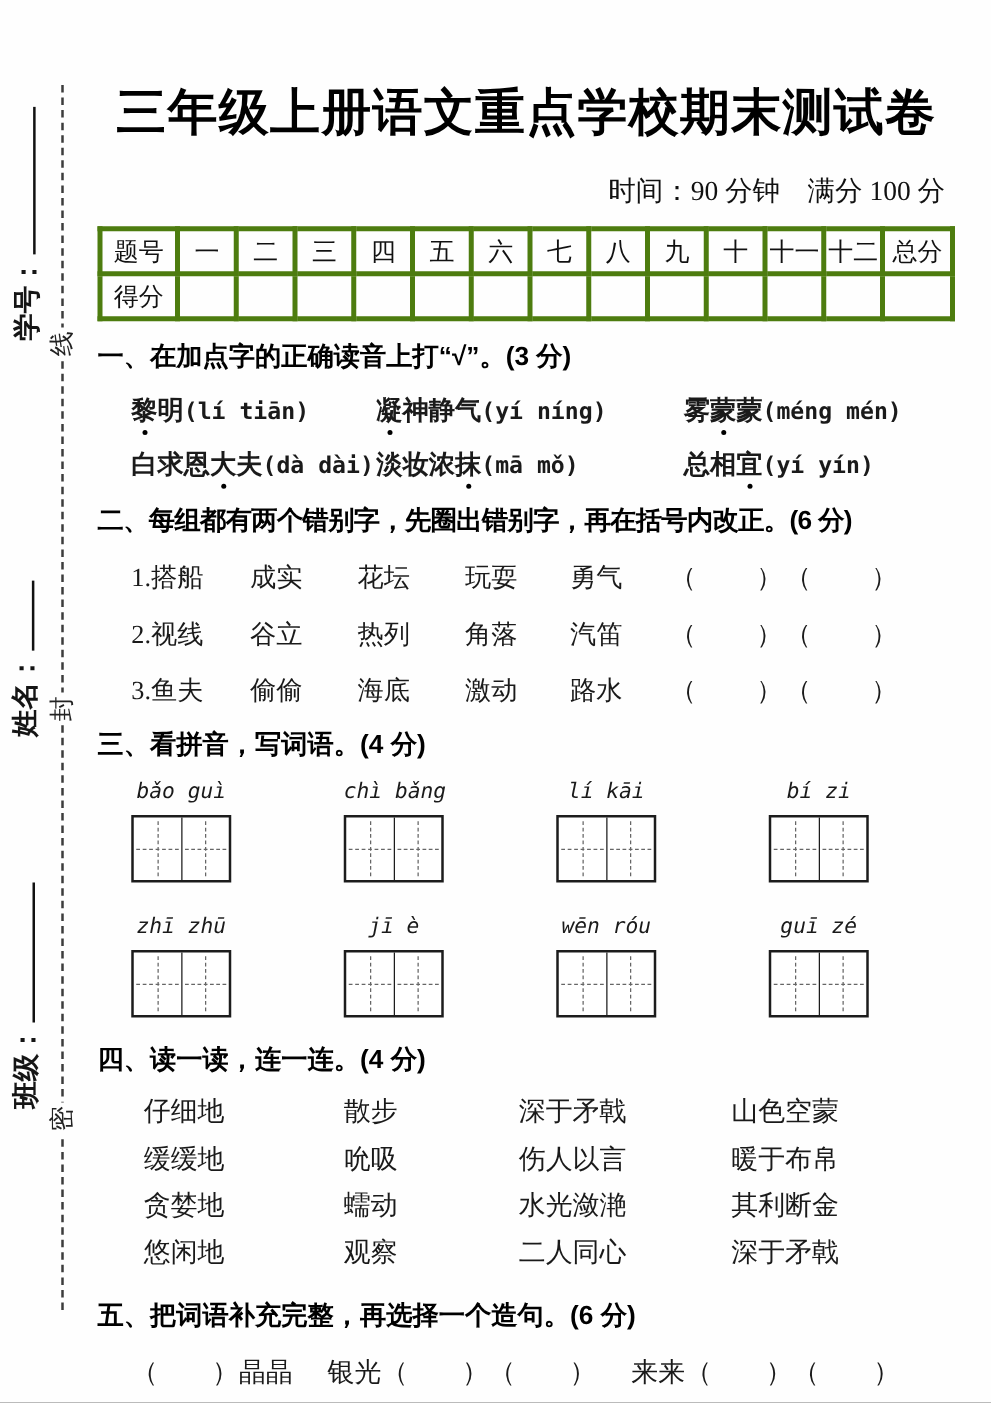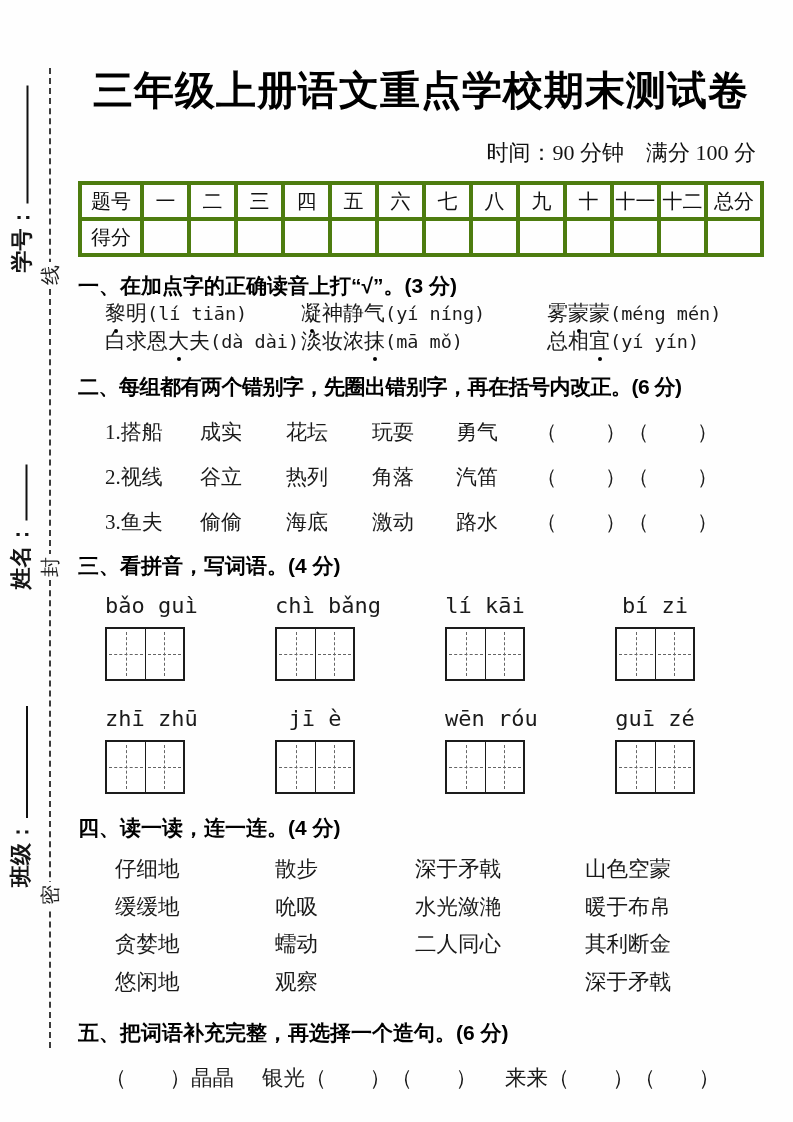--- a/index.html
+++ b/index.html
@@ -51,40 +51,40 @@
 
   .sec-head {
     font-family:"Liberation Sans","DejaVu Sans",sans-serif;
     font-weight:bold; color:#000; font-size:21px; line-height:1.25;
     white-space:nowrap;
   }
   .h1 { margin-top:16px; } .h2 { margin-top:19px; letter-spacing:-0.5px; }
   .h3 { margin-top:17px; } .h4 { margin-top:21px; } .h5 { margin-top:19px; }
 
   
-  .s1-line { display:grid; grid-template-columns:196px 246px auto; padding-left:27px; font-size:21px; }
+  .s1-line { display:grid; grid-template-columns:196px 246px auto; padding-left:27px; margin-top:15px; font-size:21px;font-weight:bold; }
   .s1-item { white-space:nowrap; }
   .dotch { position:relative; display:inline-block; }
   .dotch::after {
     content:""; position:absolute; left:50%; bottom:-6px; width:4px; height:4px;
     border-radius:50%; background:#000; transform:translateX(-50%);
   }
   .py-inline { font-family:"DejaVu Sans Mono",monospace; font-size:18.5px; }
 
   
   .s2-row {
     display:grid; grid-template-columns:95px 86px 86px 84px 80px 92px auto;
     padding-left:27px; margin-top:17px; font-size:21px; white-space:nowrap;
   }
   .paren { letter-spacing:2px; }
 
   
   .py-row { display:flex; gap:90px; padding-left:27px; margin-top:14px; }
   .py-group { width:80px; text-align:center; }
-  .py-label { font-family:"DejaVu Sans Mono",monospace; font-size:22px; margin-bottom:9px; white-space:nowrap; }
+  .py-label { font-family:"DejaVu Sans Mono",monospace; font-size:17px; margin-bottom:9px; white-space:nowrap;font-style:italic; }
   .tzg { display:flex; border:2px solid #1c1c1c; height:54px; background:#fff; }
   .tzg .cell { flex:1; position:relative; }
   .tzg .cell + .cell { border-left:1.5px solid #1c1c1c; }
   .cell .vd { position:absolute; left:50%; top:3px; bottom:3px; width:0; border-left:1px dashed #666; }
   .cell .hd { position:absolute; top:50%; left:2px; right:2px; height:0; border-top:1px dashed #666; }
 
   
   .s4-grid { display:flex; padding-left:37px; margin-top:10px; }
   .s4-col { display:flex; flex-direction:column; }
   .c1 { width:160px; } .c2 { width:140px; } .c3 { width:170px; } .c4 { width:auto; }
@@ -313,20 +313,21 @@
         <div>悠闲地</div>
       </div>
       <div class="s4-col c2">
         <div>散步</div>
         <div>吮吸</div>
         <div>蠕动</div>
         <div>观察</div>
       </div>
       <div class="s4-col c3">
         <div>深于矛戟</div>
+        <div>伤人以言</div>
         <div>水光潋滟</div>
         <div>二人同心</div>
       </div>
       <div class="s4-col c4">
         <div>山色空蒙</div>
         <div>暖于布帛</div>
         <div>其利断金</div>
         <div>深于矛戟</div>
       </div>
     </div>

